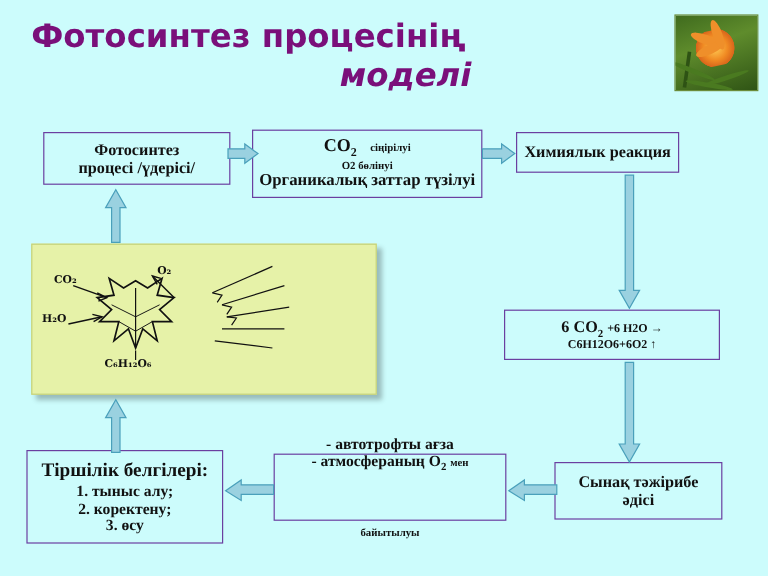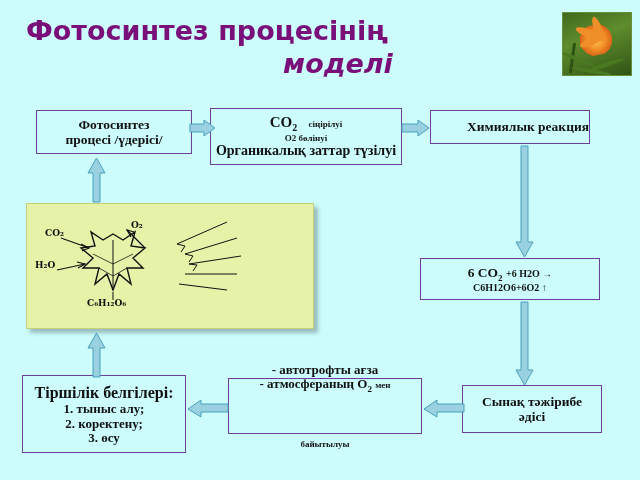--- a/index.html
+++ b/index.html
@@ -103,22 +103,22 @@
   }
   #box-co2 {
     left: 210px; top: 96px; width: 192px; height: 57px; margin-top: 12px;
   }
   #box-co2 .t1 { font-size: 15px; font-weight: bold; }
   #box-co2 .t1 sub { font-size: 10px; }
   #box-co2 .t2 { font-size: 9px; font-weight: bold; }
   #box-co2 .t3 { font-size: 14px; font-weight: bold; }
 
   #box-chem {
-    left: 430px; top: 110px; width: 160px; height: 34px;
-    font-size: 13.5px; font-weight: bold; align-items: flex-end;
+    left: 430px; top: 110px; width: 136px; height: 34px;
+    font-size: 13.5px; font-weight: bold;
   }
   #box-eq {
     left: 420px; top: 258px; width: 180px; height: 42px;
   }
   #box-eq .e1 { font-size: 13.5px; font-weight: bold; }
   #box-eq .e1 sub { font-size: 9px; }
   #box-eq .e1 .sm { font-size: 10px; }
   #box-eq .e2 { font-size: 10px; font-weight: bold; }
 
   #box-method {

